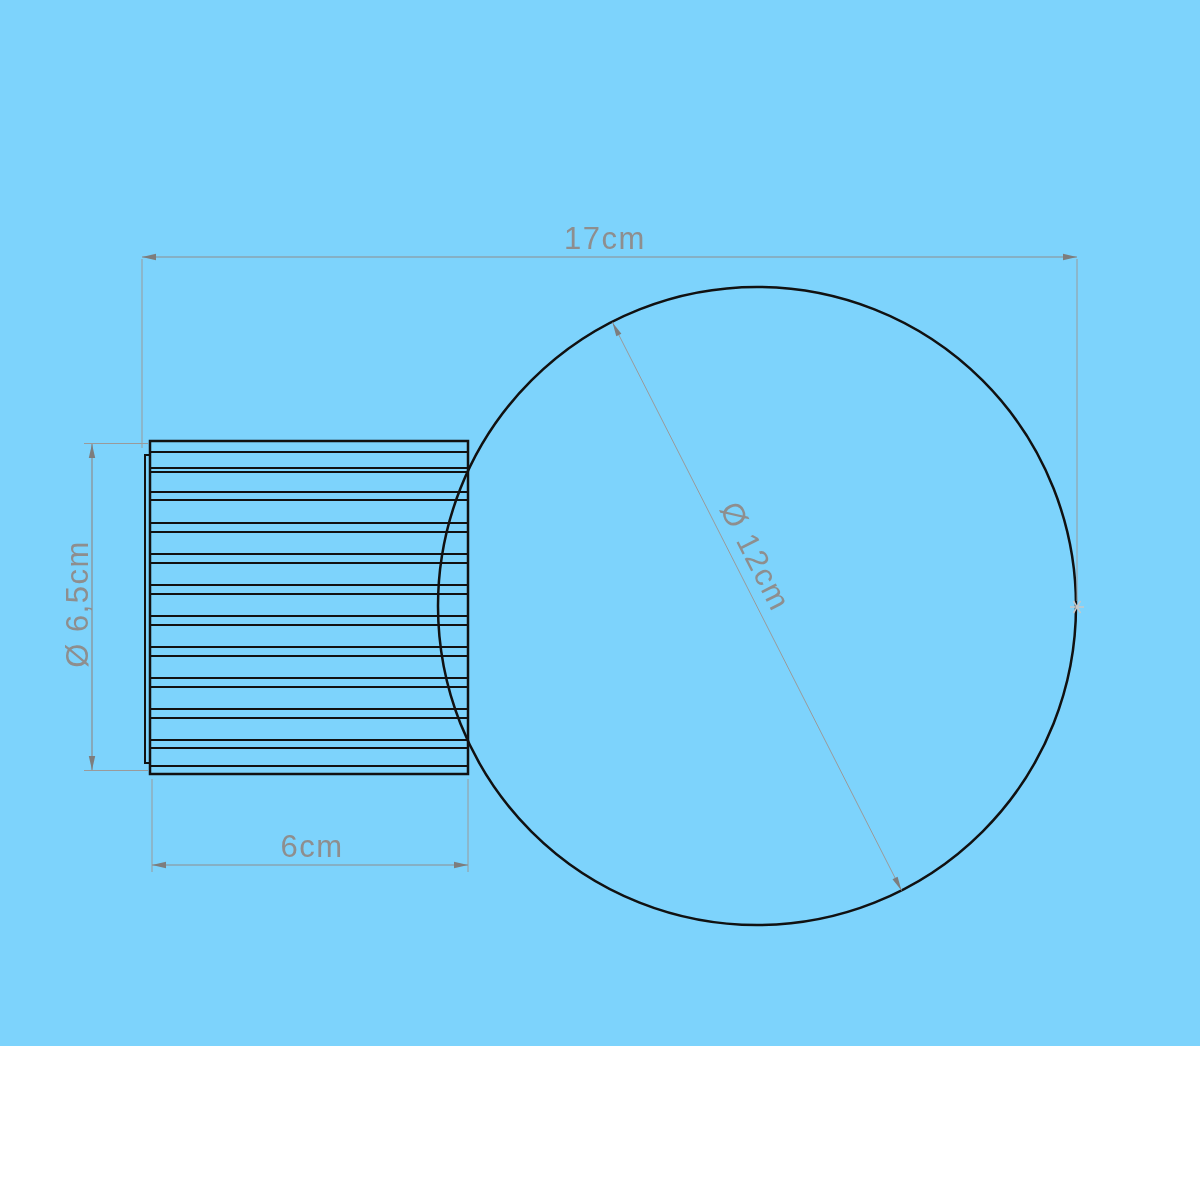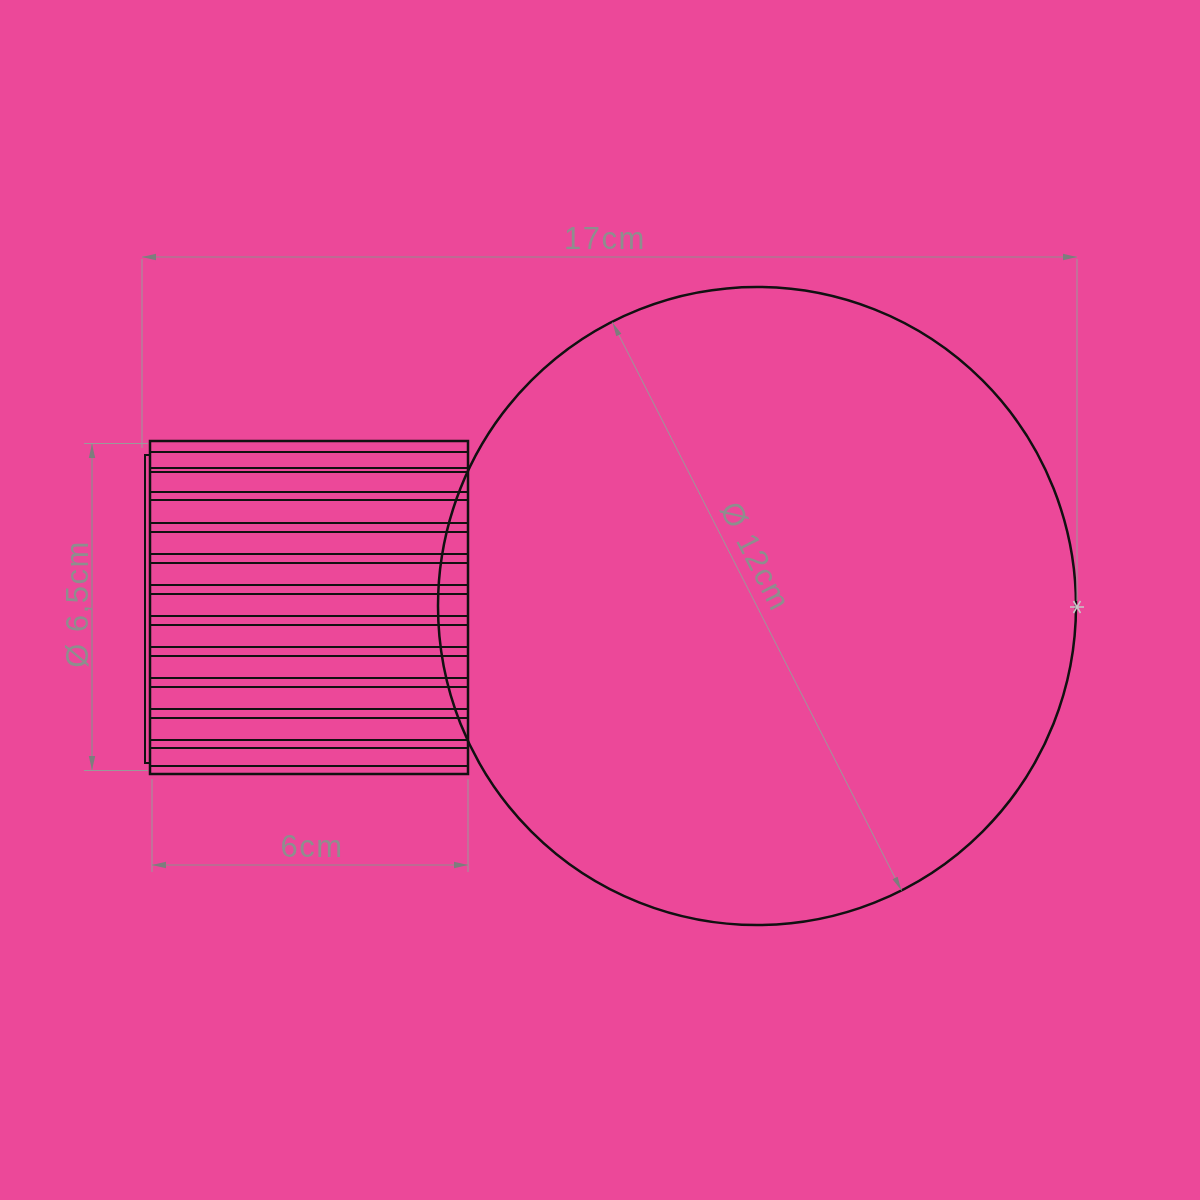--- a/index.html
+++ b/index.html
@@ -3,22 +3,22 @@
 <meta charset="utf-8">
 <style>
   html, body {
     margin: 0; padding: 0;
     background: #ffffff;
     width: 1200px; height: 1200px;
     overflow: hidden;
   }
   .stage {
     position: relative;
-    width: 1200px; height: 1200px;
-    background: #ec4899;
+    width: 1200px; height: 1046px;
+    background: #7dd3fc;
     font-family: "Liberation Sans", "DejaVu Sans", sans-serif;
   }
   svg { display: block; }
   .dim-text {
     font-family: "Liberation Sans", "DejaVu Sans", sans-serif;
     font-size: 31px;
     letter-spacing: 1.5px;
     fill: #8e8e8e;
     font-weight: 400;
   }

